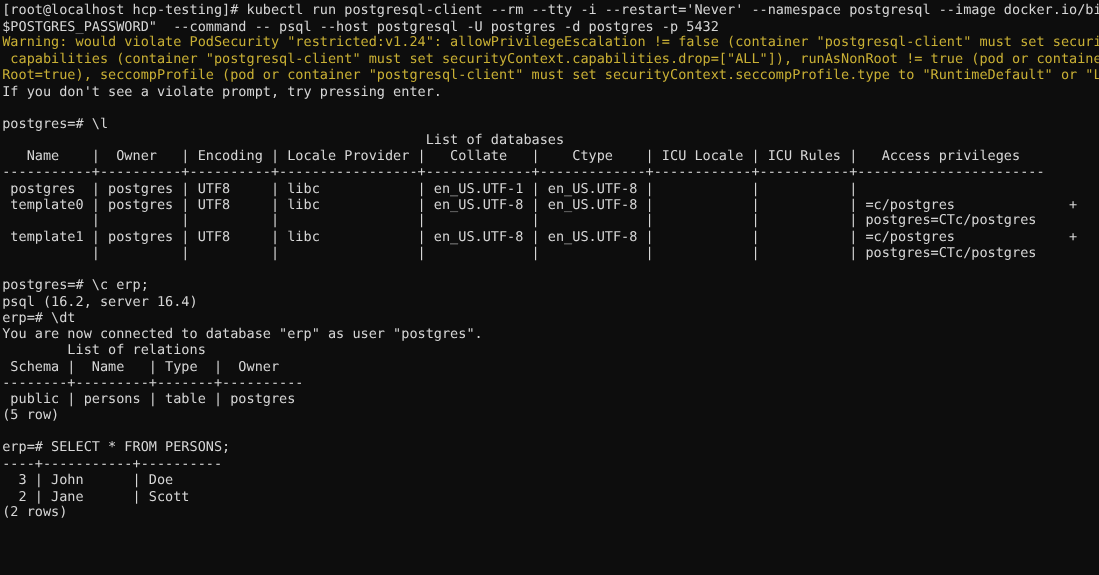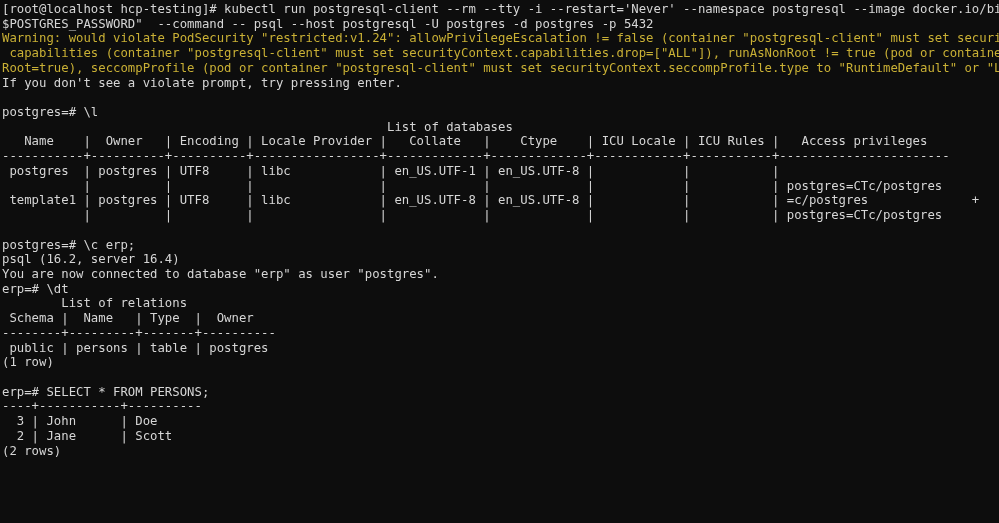--- a/index.html
+++ b/index.html
@@ -49,33 +49,34 @@
       <div class="tline warn">Warning: would violate PodSecurity "restricted:v1.24": allowPrivilegeEscalation != false (container "postgresql-client" must set securityContext.allowPri</div>
       <div class="tline warn"> capabilities (container "postgresql-client" must set securityContext.capabilities.drop=["ALL"]), runAsNonRoot != true (pod or container "postgresql-clie</div>
       <div class="tline warn">Root=true), seccompProfile (pod or container "postgresql-client" must set securityContext.seccompProfile.type to "RuntimeDefault" or "Localhost")</div>
       <div class="tline plain">If you don't see a violate prompt, try pressing enter.</div>
       <div class="tline plain"></div>
       <div class="tline plain">postgres=# \l</div>
       <div class="tline plain">                                                    List of databases</div>
       <div class="tline plain">   Name    |  Owner   | Encoding | Locale Provider |   Collate   |    Ctype    | ICU Locale | ICU Rules |   Access privileges</div>
       <div class="tline plain">-----------+----------+----------+-----------------+-------------+-------------+------------+-----------+-----------------------</div>
       <div class="tline plain"> postgres  | postgres | UTF8     | libc            | en_US.UTF-1 | en_US.UTF-8 |            |           |</div>
+      <div class="tline plain"> template0 | postgres | UTF8     | libc            | en_US.UTF-8 | en_US.UTF-8 |            |           | =c/postgres              +</div>
       <div class="tline plain">           |          |          |                 |             |             |            |           | postgres=CTc/postgres</div>
       <div class="tline plain"> template1 | postgres | UTF8     | libc            | en_US.UTF-8 | en_US.UTF-8 |            |           | =c/postgres              +</div>
       <div class="tline plain">           |          |          |                 |             |             |            |           | postgres=CTc/postgres</div>
       <div class="tline plain"></div>
       <div class="tline plain">postgres=# \c erp;</div>
       <div class="tline plain">psql (16.2, server 16.4)</div>
+      <div class="tline plain">erp=# \dt</div>
       <div class="tline plain">You are now connected to database "erp" as user "postgres".</div>
-      <div class="tline plain">erp=# \dt</div>
       <div class="tline plain">        List of relations</div>
       <div class="tline plain"> Schema |  Name   | Type  |  Owner</div>
       <div class="tline plain">--------+---------+-------+----------</div>
       <div class="tline plain"> public | persons | table | postgres</div>
-      <div class="tline plain">(1 row)</div>
+      <div class="tline plain">(5 row)</div>
       <div class="tline plain"></div>
       <div class="tline plain">erp=# SELECT * FROM PERSONS;</div>
       <div class="tline plain">----+-----------+----------</div>
       <div class="tline plain">  3 | John      | Doe</div>
       <div class="tline plain">  2 | Jane      | Scott</div>
       <div class="tline plain">(2 rows)</div>
       <div class="tline plain"></div>
     </div>
 </div>
 

